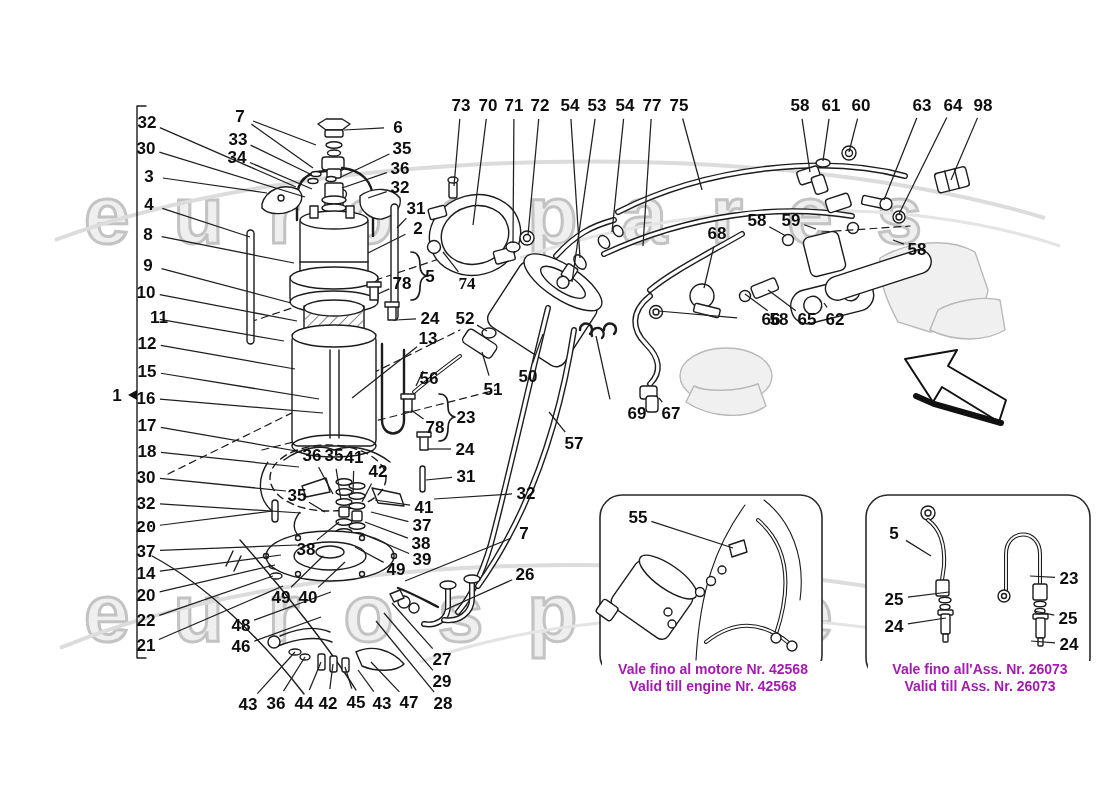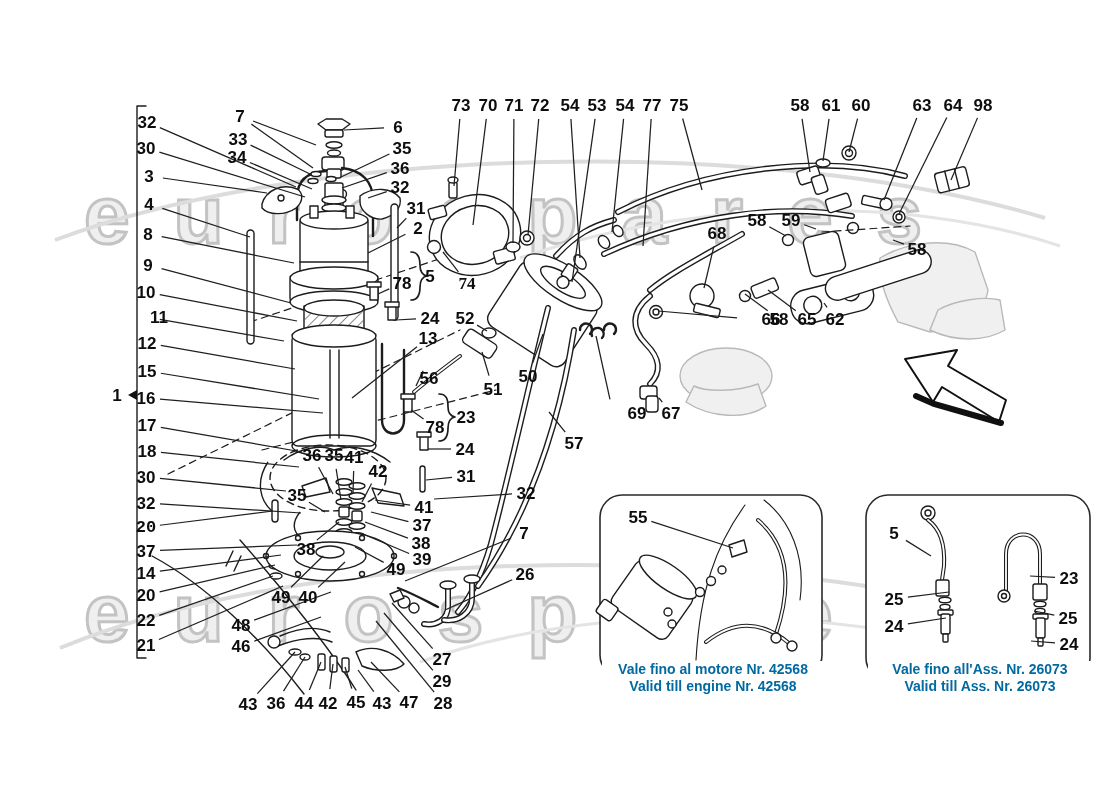--- a/index.html
+++ b/index.html
@@ -18,21 +18,21 @@
   .uI{stroke:#ffffff;fill:none;stroke-width:1.8;stroke-linecap:round;}
   .dash{stroke-dasharray:7 5;stroke-width:1.2;}
   .ghost{fill:#f0f0f0;stroke:#b9b9b9;stroke-width:1.4;}
   .sw{stroke:#dcdcdc;fill:none;stroke-width:4;}
   .sw2{stroke:#e4e4e4;fill:none;stroke-width:3;}
   #leaders line{stroke:#1f1f1f;stroke-width:1.25;}
   #labels-layer{position:absolute;left:0;top:0;width:1100px;height:800px;z-index:2;pointer-events:none;}
   .pl{position:absolute;transform:translate(-50%,-50%);font-weight:bold;font-size:17px;
       color:#0d0d0d;white-space:nowrap;line-height:1;}
   .cap{position:absolute;z-index:3;text-align:center;font-weight:bold;font-size:14px;
-       color:#0369a1;line-height:1.18;background:#fff;padding:0 2px;}
+       color:#a21caf;line-height:1.18;background:#fff;padding:0 2px;}
 </style>
 </head>
 <body>
 
 <div class="stage">
 
   <div class="wm" style="top:168px">eurospares</div>
   <div class="wm" style="top:566px">eurospares</div>
 
   <svg id="art" width="1100" height="800" viewBox="0 0 1100 800">

